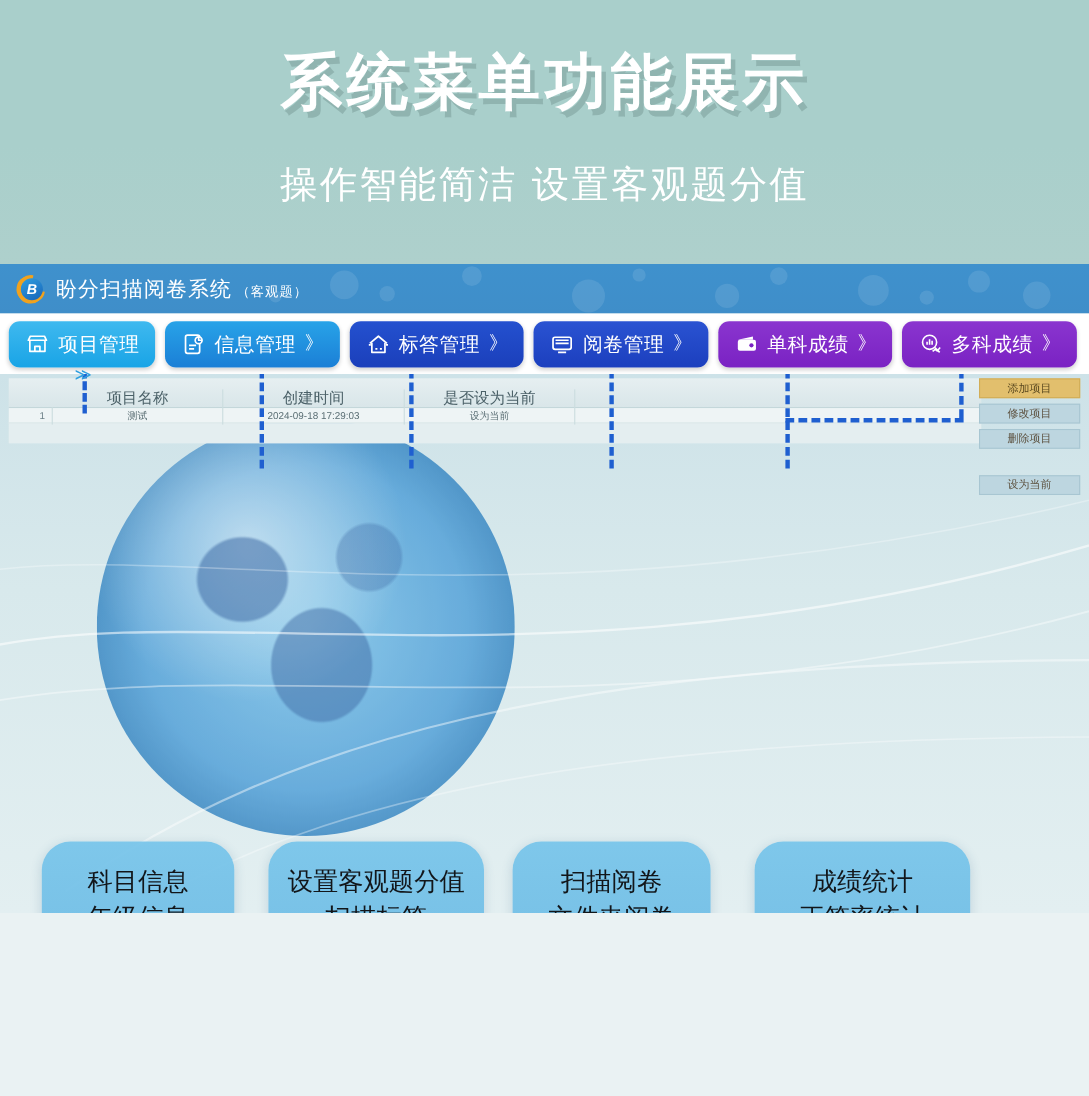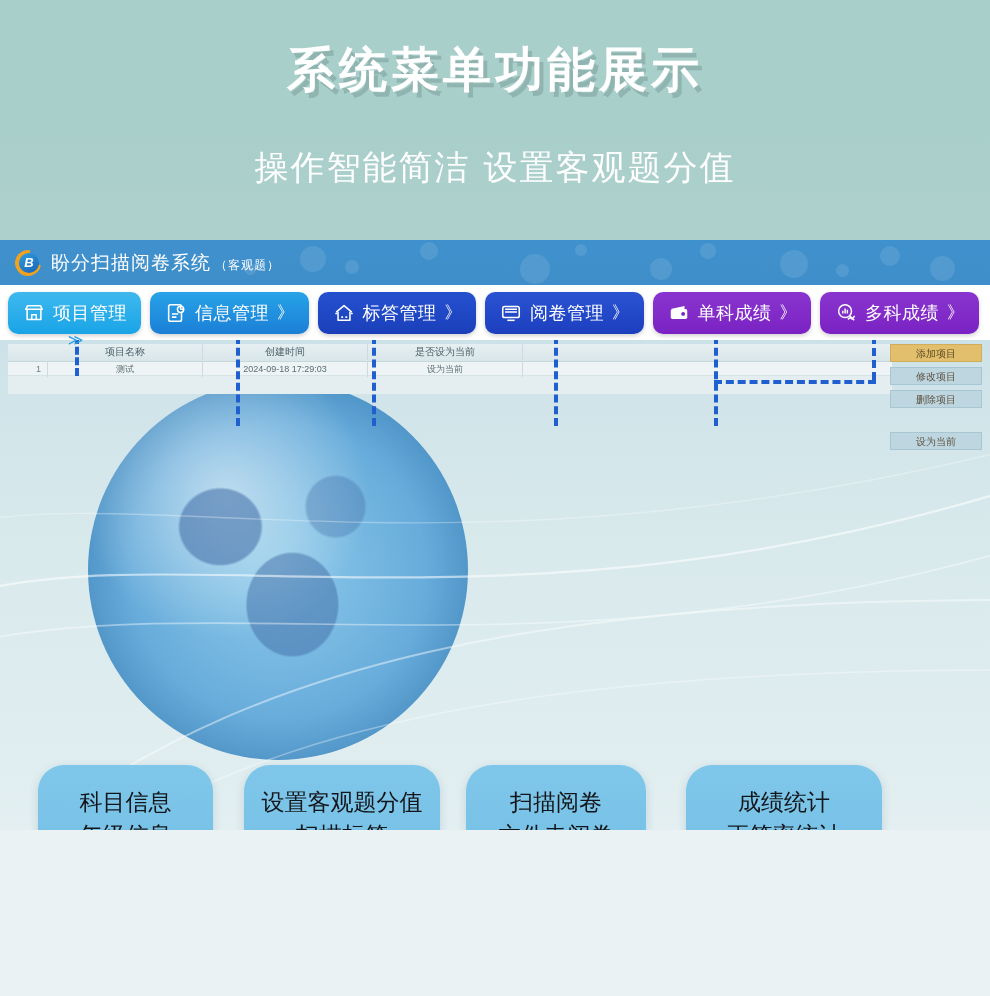--- a/index.html
+++ b/index.html
@@ -13,21 +13,21 @@
   
   .hero {
     position: relative;
     width: 990px; height: 240px;
     background: linear-gradient(180deg, #a9cfcb 0%, #a9cfcb 55%, #aed0cc 100%);
     overflow: hidden;
   }
   .hero-title {
     position: absolute; left: 0; right: 0; top: 38px;
     text-align: center;
-    font-size: 48px; font-weight: bold; color: #ffffff;
+    font-size: 56px; font-weight: bold; color: #ffffff;
     letter-spacing: 4px;
     text-shadow: 4px 5px 0 rgba(140,175,172,0.85);
     font-family: "DejaVu Sans", "Liberation Sans", sans-serif;
   }
   .hero-sub {
     position: absolute; left: 0; right: 0; top: 145px;
     text-align: center;
     font-size: 34px; color: #ffffff; letter-spacing: 2px;
     font-family: "DejaVu Sans", "Liberation Sans", sans-serif;
   }
@@ -145,24 +145,24 @@
   }
   .arcs { position:absolute; left:0; top:0; width:990px; height:490px; }
   .arcs svg { width:100%; height:100%; display:block; opacity:.75; }
 
   
   .grid {
     position:absolute; left:8px; top:4px; width:884px;
     background: rgba(226,238,240,0.55);
   }
   .grid-head {
-    display:flex; height:18px; align-items:flex-start;
+    display:flex; height:27px; align-items:flex-end;
     background: linear-gradient(180deg,#e6eff1,#d9e6e9);
     border-bottom:1px solid #c4d7da;
-    font-size:10px; color:#4b6168;
+    font-size:14px; color:#4b6168;
     font-family:"DejaVu Sans","Liberation Sans",sans-serif;
   }
   .grid-head .cell, .grid-row .cell {
     text-align:center; border-right:1px solid #cbdcdf; line-height:16px;
     overflow:hidden; white-space:nowrap;
   }
   .c-handle { width:40px; }
   .c-name   { width:155px; }
   .c-time   { width:165px; }
   .c-cur    { width:155px; }

